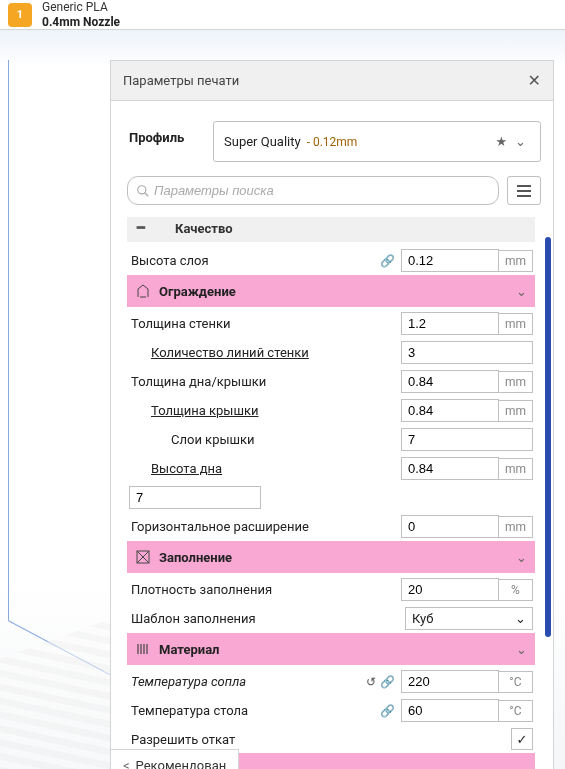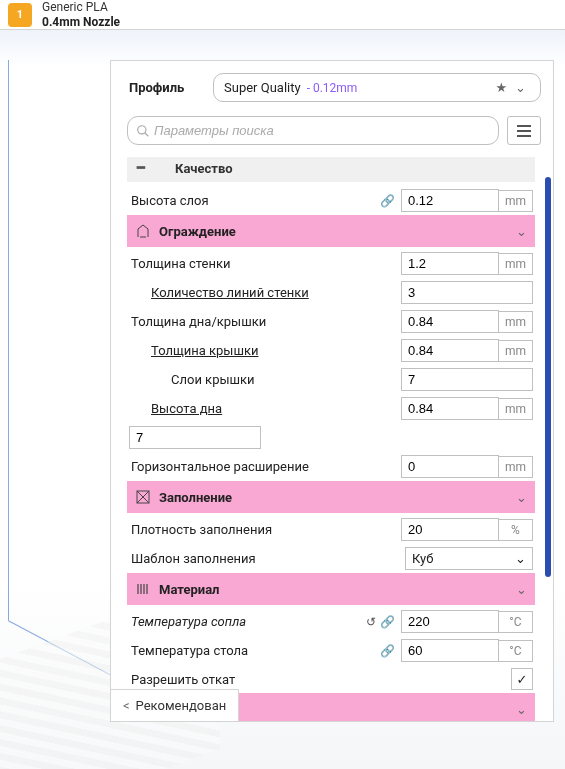--- a/index.html
+++ b/index.html
@@ -97,28 +97,29 @@
 .profile-row {
   display: flex;
   align-items: center;
   padding: 12px 12px 6px 18px;
   gap: 20px;
 }
 .profile-row .label { font-weight: bold; flex: 0 0 64px; }
 .profile-select {
   flex: 1;
   border: 1px solid #c0c0c0;
-  border-radius: 10px;
-  padding: 6px 10px;
-  display: flex;
-  align-items: center;
-  cursor: pointer;
+  border-radius: 3px;
+  padding: 12px 10px;
+  display: flex;
+  align-items: center;
+  cursor: pointer;
+  margin-top: 8px;
 }
 .profile-select .name { color: #222; }
-.profile-select .sub { color: #8b5cf6; margin-left: 6px; font-size: 12px; }
+.profile-select .sub { color: #a16207; margin-left: 6px; font-size: 12px; }
 .profile-select .spacer { flex: 1; }
 .profile-select .star, .profile-select .chev { color: #666; padding: 0 4px; }
 .search-row {
   display: flex;
   padding: 8px 12px 12px 16px;
   gap: 8px;
 }
 .search-box {
   flex: 1;
   border: 1px solid #c0c0c0;
@@ -261,20 +262,24 @@
   </div>
 </div>
 
 <div class="viewport-bg">
   <div class="axis-line-v"></div>
   <div class="axis-line-d"></div>
   <div class="build-plate"></div>
 </div>
 
 <div class="panel">
+  <div class="panel-header">
+    <span class="title">Параметры печати</span>
+    <span class="close">✕</span>
+  </div>
 
   <div class="profile-row">
     <span class="label">Профиль</span>
     <div class="profile-select">
       <span class="name">Super Quality</span>
       <span class="sub">- 0.12mm</span>
       <span class="spacer"></span>
       <span class="star">★</span>
       <span class="chev">⌄</span>
     </div>

